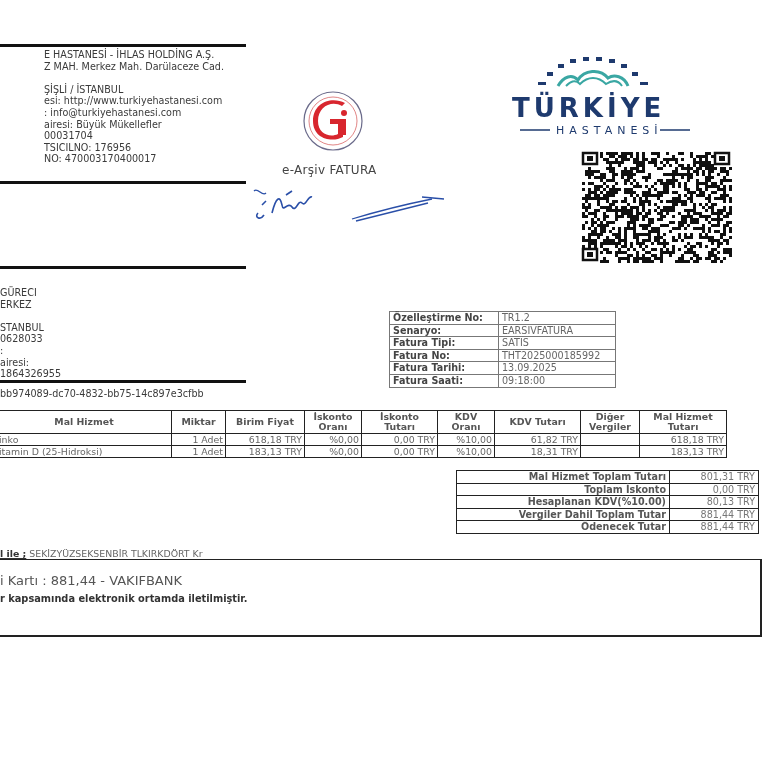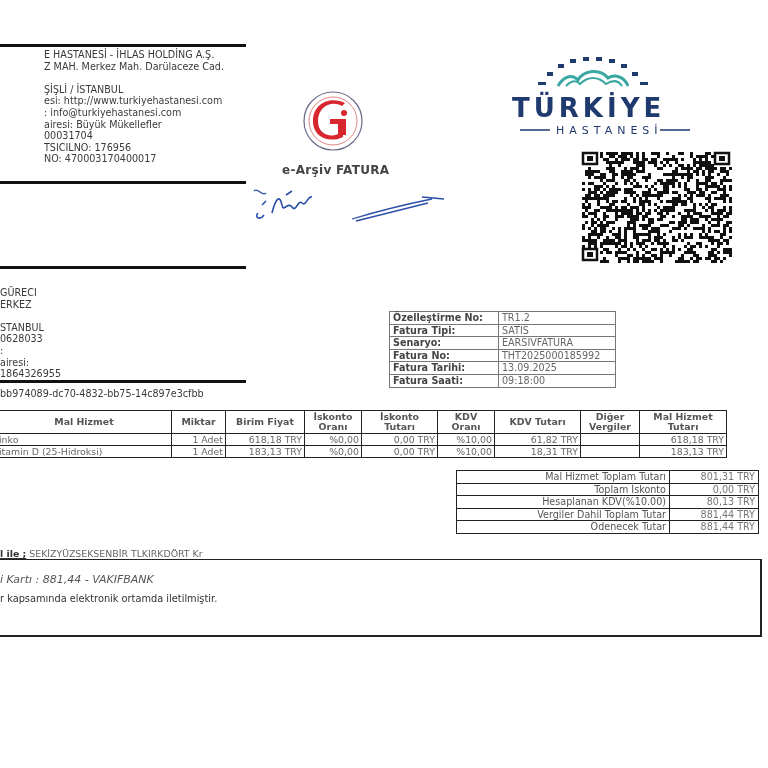--- a/index.html
+++ b/index.html
@@ -8,21 +8,21 @@
   .abs { position:absolute; }
   .hr { position:absolute; left:0; height:3px; background:#111; }
   .seller { left:0; top:49px; width:245px; font-size:9.6px; line-height:11.6px; color:#3a3a3a; white-space:nowrap;margin-left:44px; }
   .seller div { height:11.6px; }
   .buyer { left:0; top:287px; width:245px; font-size:9.6px; line-height:11.6px; color:#3a3a3a; white-space:nowrap; }
   .buyer div { height:11.6px; }
   .ettn { left:0; top:388px; font-size:9.6px; color:#3a3a3a; white-space:nowrap; }
 
   
   .gib { left:302px; top:90px; width:62px; height:62px; }
-  .earsiv { left:282px; top:163px; font-size:12px; font-weight:bold; color:#444; letter-spacing:0.3px; }
+  .earsiv { left:282px; top:163px; font-size:12px; font-weight:normal; color:#444; letter-spacing:0.3px; }
   .sig { left:252px; top:183px; width:200px; height:45px; }
 
   
   .tlogo { left:510px; top:50px; width:190px; height:90px; }
   .qr { left:580px; top:150px; width:152px; height:113px; }
 
   
   table { border-collapse:collapse; }
   .info { position:absolute; left:389px; top:311px; font-size:9.6px;border-radius:8px; }
   .info td { border:1px solid #777; padding:0 3px; height:11.6px; line-height:11.6px; white-space:nowrap; }
@@ -32,28 +32,28 @@
   
   .items { position:absolute; left:-4px; top:410px; font-size:9.4px; }
   .items th, .items td { border:1.5px solid #222; padding:0 2px; white-space:nowrap; }
   .items th { font-weight:bold; color:#555; height:22px; line-height:10.5px; text-align:center; }
   .items td { height:11px; line-height:11px; color:#666; text-align:right; }
   .items td.l { text-align:left; }
 
   
   .totals { position:absolute; left:456px; top:470px; font-size:9.6px; }
   .totals td { border:1.5px solid #222; height:11.5px; line-height:11.5px; padding:0 3px; white-space:nowrap; }
-  .totals td.k { width:206px; text-align:right; font-weight:normal; color:#555; }
+  .totals td.k { width:206px; text-align:right; font-weight:bold; color:#555; }
   .totals td.v { width:82px; text-align:right; color:#777; }
 
   .words { left:0; top:548px; font-size:9.4px; color:#666; white-space:nowrap; }
   .words b { text-decoration:underline; color:#333; }
   .notebox { position:absolute; left:-4px; top:559px; width:763px; height:75px; border:1.5px solid #222; border-bottom-width:2.5px; border-right-width:2px; }
-  .note1 { left:0; top:573px; font-size:11px; color:#555; white-space:nowrap;font-style:italic; }
-  .note2 { left:0; top:593px; font-size:9.8px; font-weight:normal; color:#333; white-space:nowrap; }
+  .note1 { left:0; top:573px; font-size:13px; color:#555; white-space:nowrap; }
+  .note2 { left:0; top:593px; font-size:9.8px; font-weight:bold; color:#333; white-space:nowrap; }
 </style>
 </head>
 <body>
 
 <div class="hr" style="top:44px;width:246px;"></div>
 <div class="abs seller">
   <div>E HASTANESİ - İHLAS HOLDİNG A.Ş.</div>
   <div>Z MAH. Merkez Mah. Darülaceze Cad.</div>
   <div></div>
   <div>ŞİŞLİ / İSTANBUL</div>
@@ -1010,26 +1010,26 @@
 <div class="hr" style="top:380px;width:246px;"></div>
 <div class="abs ettn">bb974089-dc70-4832-bb75-14c897e3cfbb</div>
 
 <table class="info">
   <tbody>
       <tr>
         <td class="k">Özelleştirme No:</td>
         <td class="v">TR1.2</td>
       </tr>
   <tr>
+        <td class="k">Senaryo:</td>
+        <td class="v">EARSIVFATURA</td>
+      </tr>
+  <tr>
         <td class="k">Fatura Tipi:</td>
         <td class="v">SATIS</td>
-      </tr>
-  <tr>
-        <td class="k">Senaryo:</td>
-        <td class="v">EARSIVFATURA</td>
       </tr>
   <tr>
         <td class="k">Fatura No:</td>
         <td class="v">THT2025000185992</td>
       </tr>
   <tr>
         <td class="k">Fatura Tarihi:</td>
         <td class="v">13.09.2025</td>
       </tr>
   <tr>

